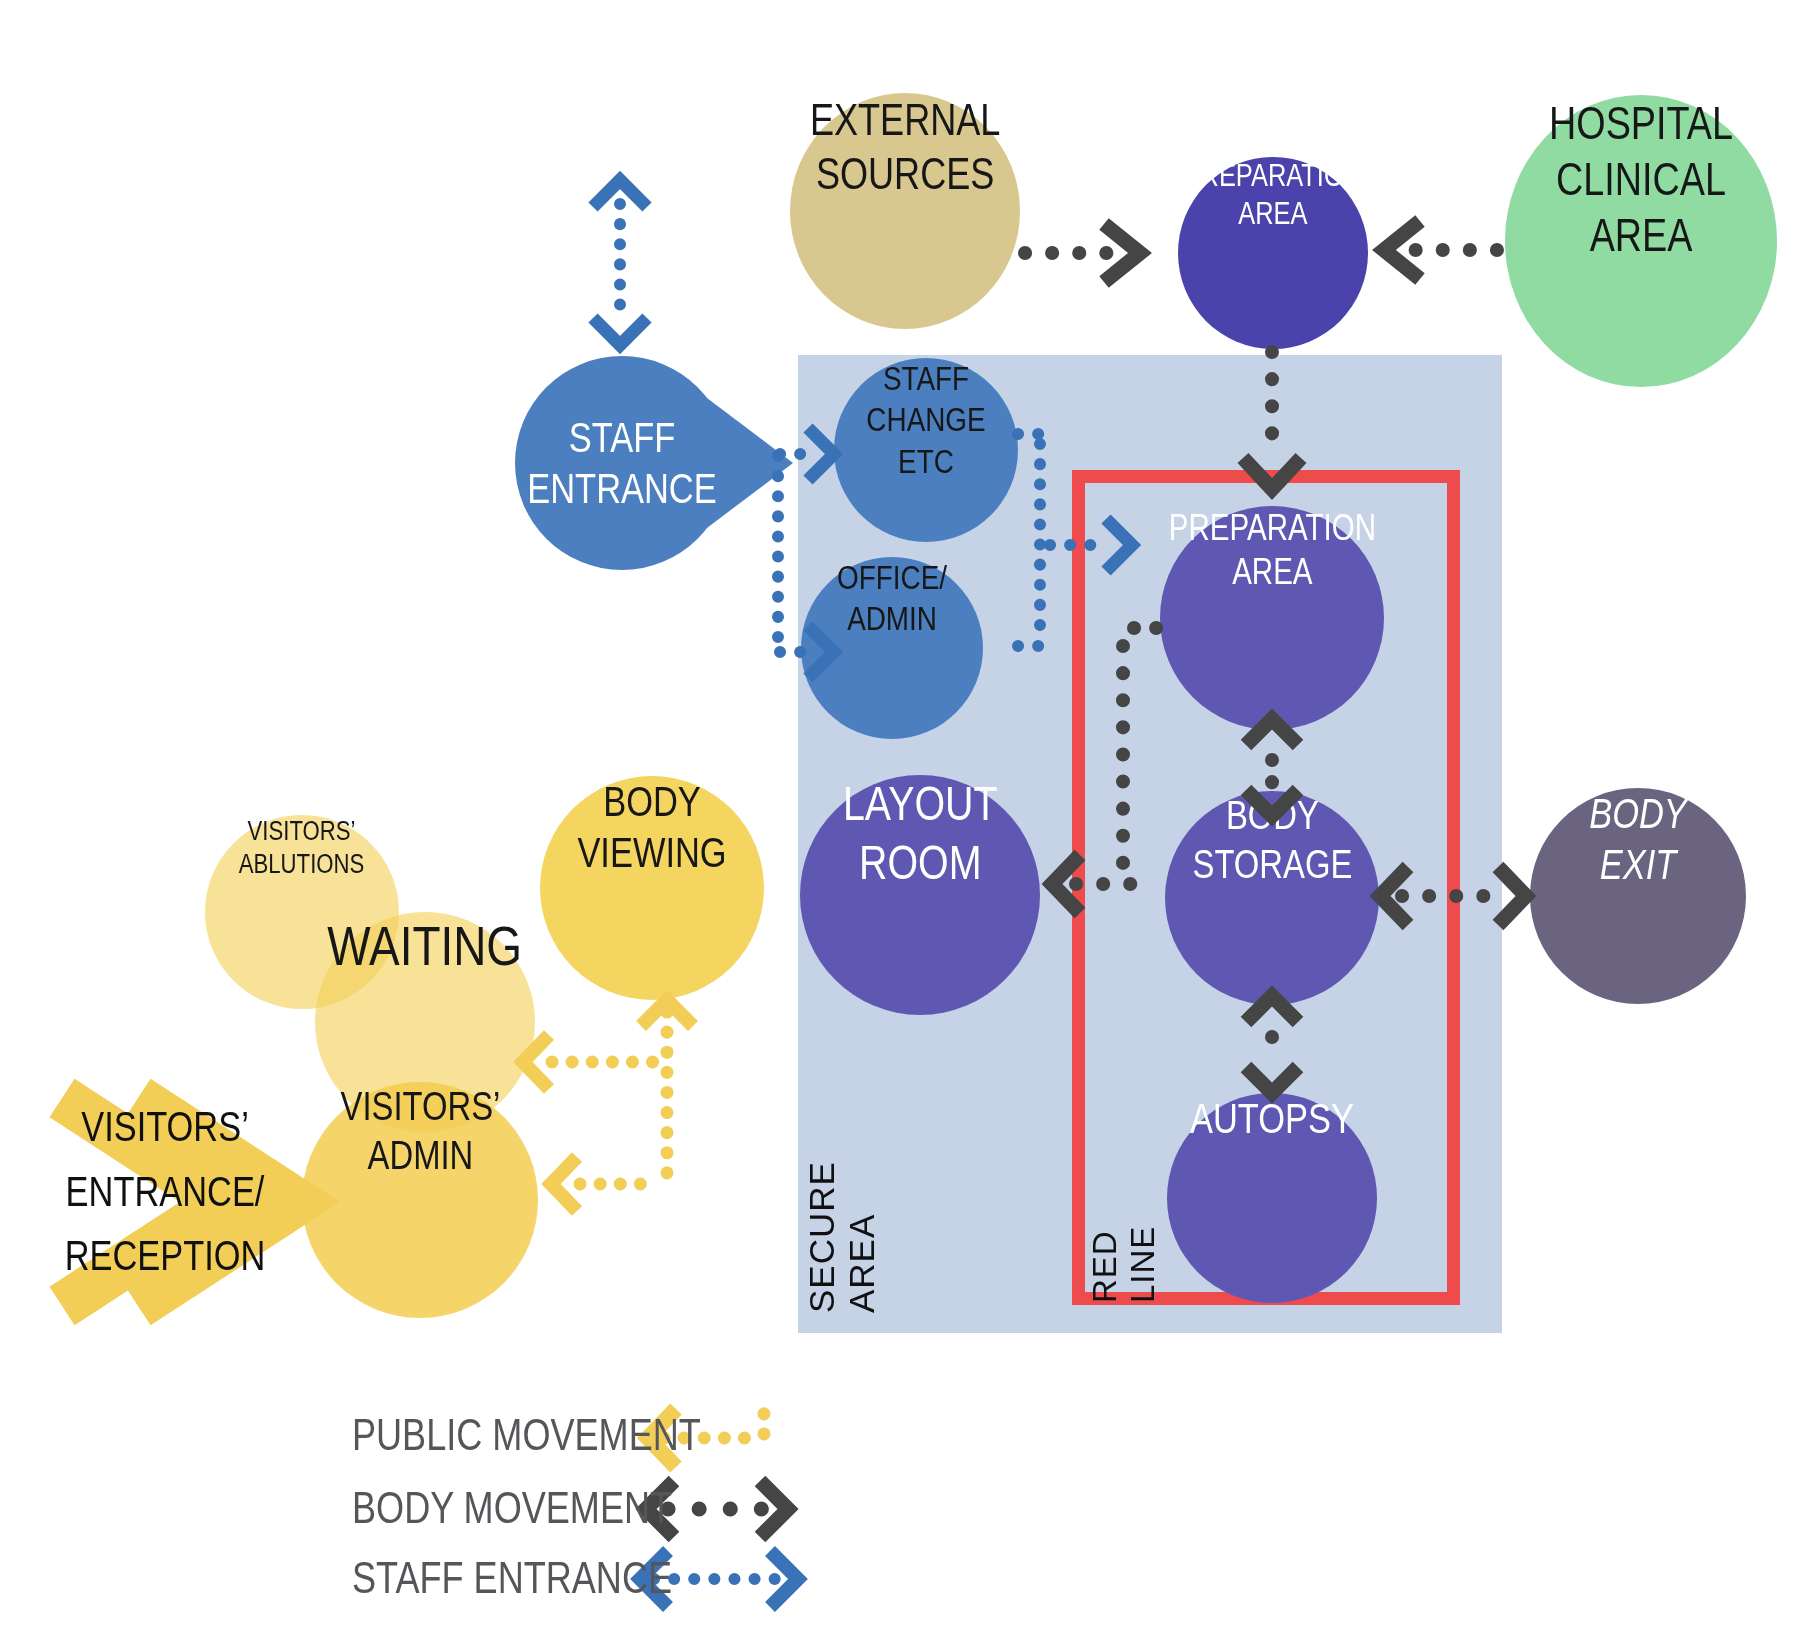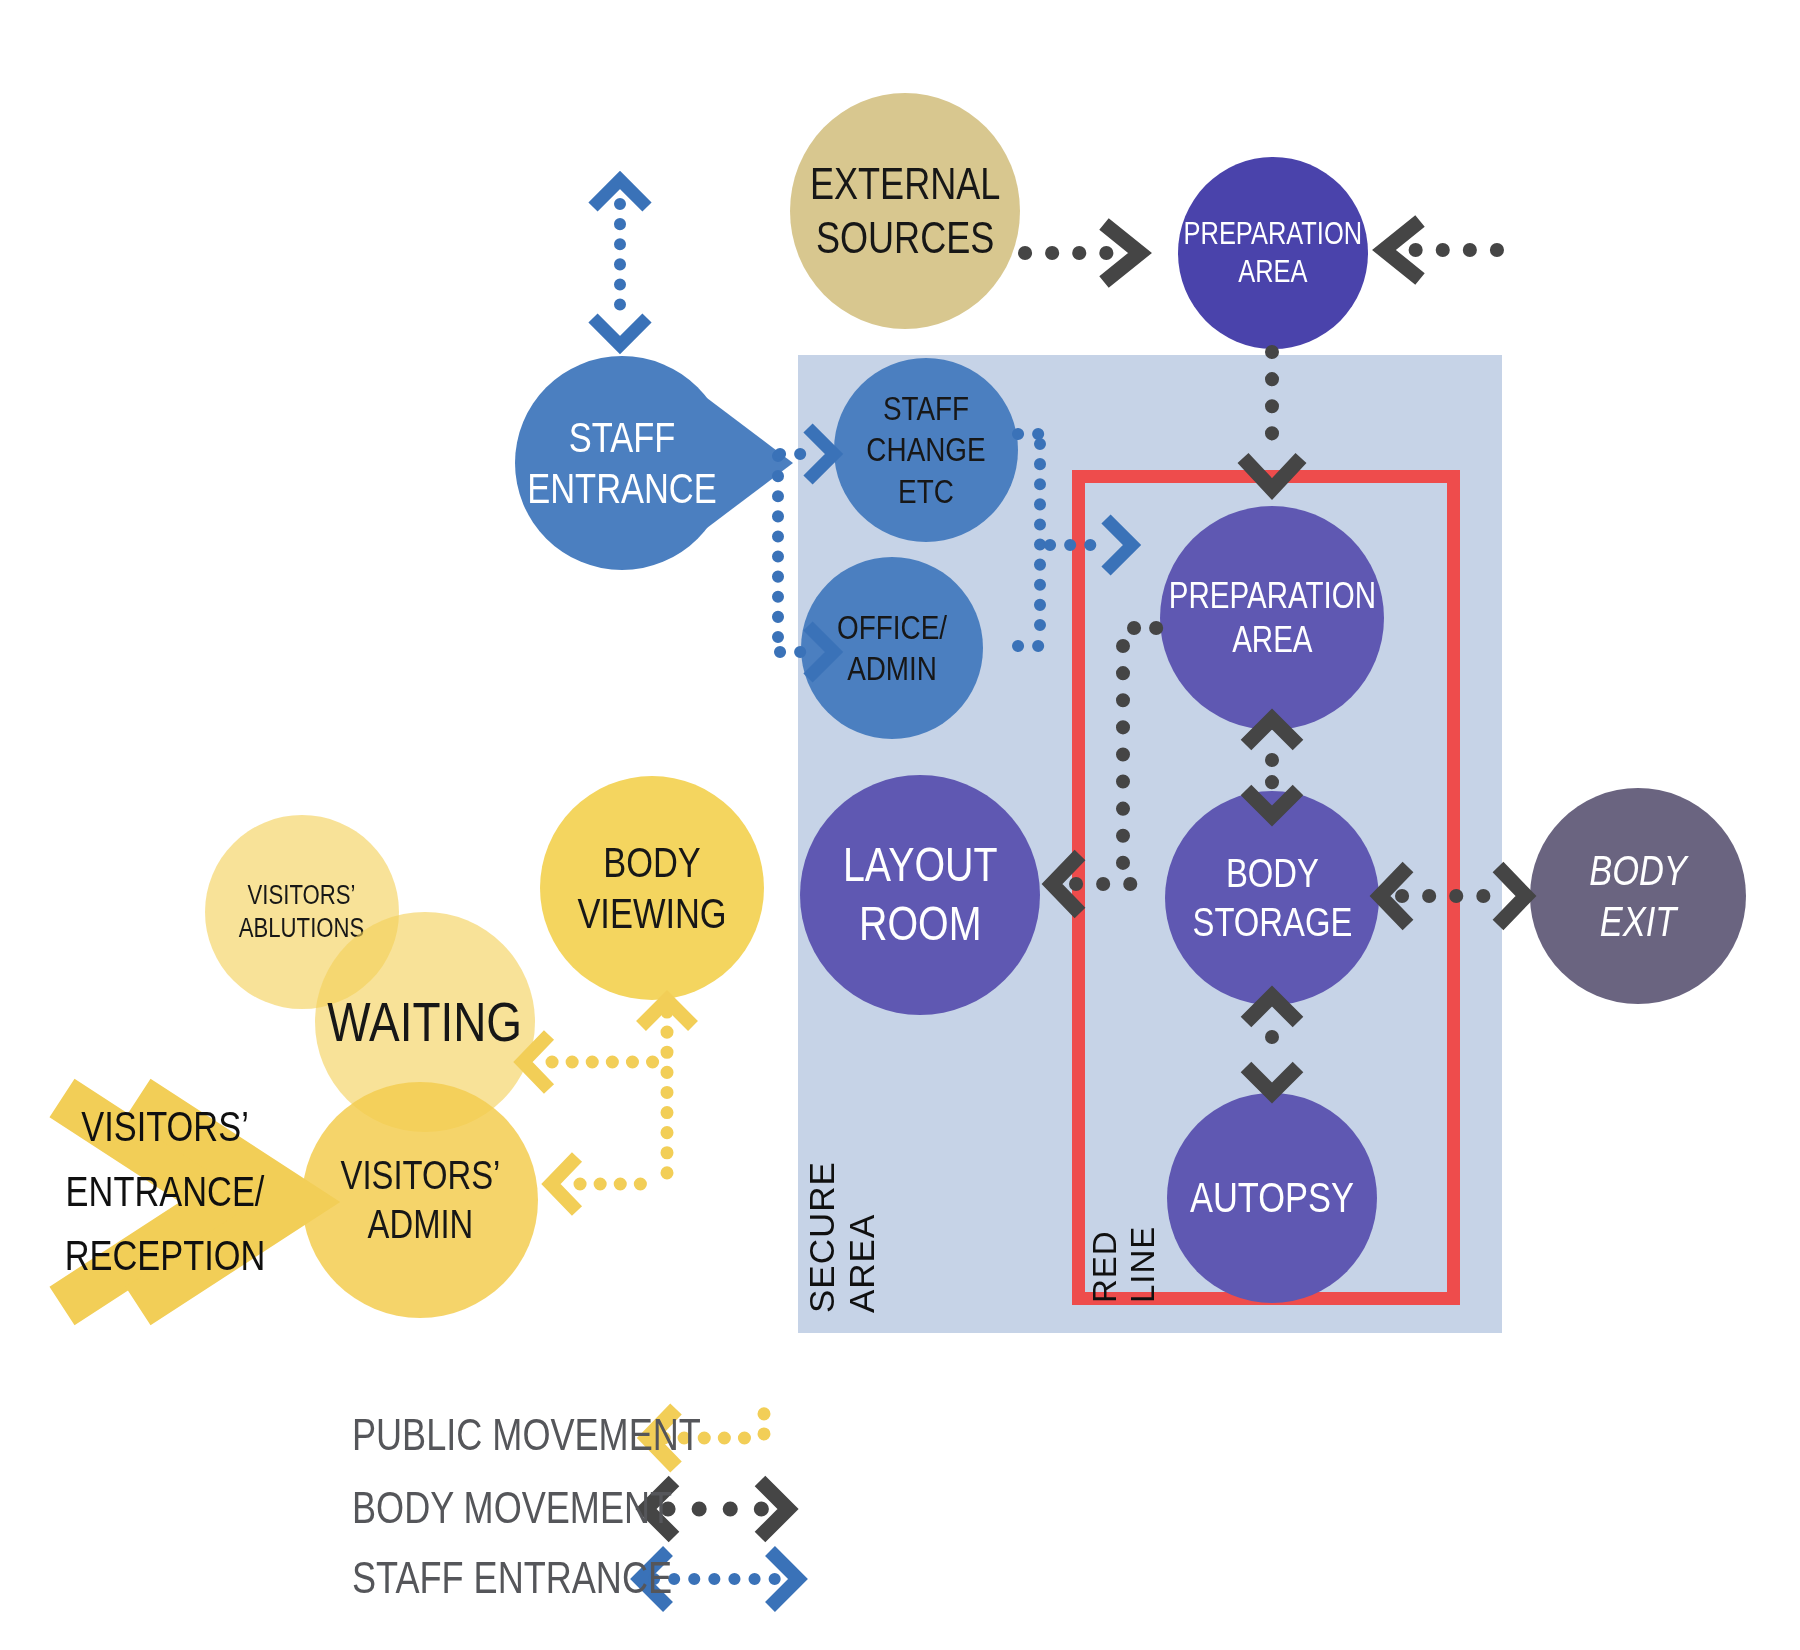--- a/index.html
+++ b/index.html
@@ -3,21 +3,21 @@
 <meta charset="utf-8">
 <style>
   html,body{margin:0;padding:0;background:#fff;font-family:"Liberation Sans",sans-serif;}
   #canvas{position:relative;width:1800px;height:1650px;background:#ffffff;overflow:hidden;}
 
   
   .secure-area{position:absolute;left:798px;top:355px;width:704px;height:978px;background:var(--secure-bg);z-index:1;}
   .red-box{position:absolute;left:1072px;top:470px;width:388px;height:835px;border:13px solid var(--red-line);z-index:2;box-sizing:border-box;}
 
   
-  .node{position:absolute;border-radius:50%;display:flex;align-items:center;justify-content:center;z-index:3;}
+  .node{position:absolute;border-radius:50%;display:flex;justify-content:center;z-index:3;}
   .lbl{white-space:pre-line;text-align:center;line-height:1.22;transform:scaleX(0.82);}
   .n-external{left:790px;top:93px;width:230px;height:236px;background:var(--tan);color:var(--text-dark);font-size:44px;}
   .n-hospital{left:1505px;top:95px;width:272px;height:292px;background:var(--green);color:var(--text-dark);font-size:46px;}
   .n-prep-top{left:1178px;top:157px;width:190px;height:192px;background:var(--indigo);color:#fff;font-size:31px;}
   .n-staff-change{left:834px;top:358px;width:184px;height:184px;background:var(--staff-blue);color:var(--text-dark);font-size:34px;}
   .n-office{left:801px;top:557px;width:182px;height:182px;background:var(--staff-blue);color:var(--text-dark);font-size:34px;}
   .n-prep-inner{left:1160px;top:506px;width:224px;height:224px;background:var(--purple);color:#fff;font-size:36px;}
   .n-layout{left:800px;top:775px;width:240px;height:240px;background:var(--purple);color:#fff;font-size:48px;}
   .n-storage{left:1165px;top:791px;width:214px;height:214px;background:var(--purple);color:#fff;font-size:40px;}
   .n-autopsy{left:1167px;top:1093px;width:210px;height:210px;background:var(--purple);color:#fff;font-size:42px;}
@@ -65,20 +65,24 @@
   <div class="secure-area"></div>
   <div class="red-box"></div>
 
   <div class="node n-external">
     <span class="lbl">EXTERNAL
 SOURCES</span>
   </div>
   <div class="node n-prep-top">
     <span class="lbl">PREPARATION
 AREA</span>
+  </div>
+  <div class="node n-hospital">
+    <span class="lbl">HOSPITAL
+CLINICAL AREA</span>
   </div>
 
   <div class="staff-entrance">
     <div class="se-circle"></div>
     <div class="se-point"></div>
     <div class="lbl se-lbl">STAFF
 ENTRANCE</div>
   </div>
 
   <div class="node n-staff-change">

